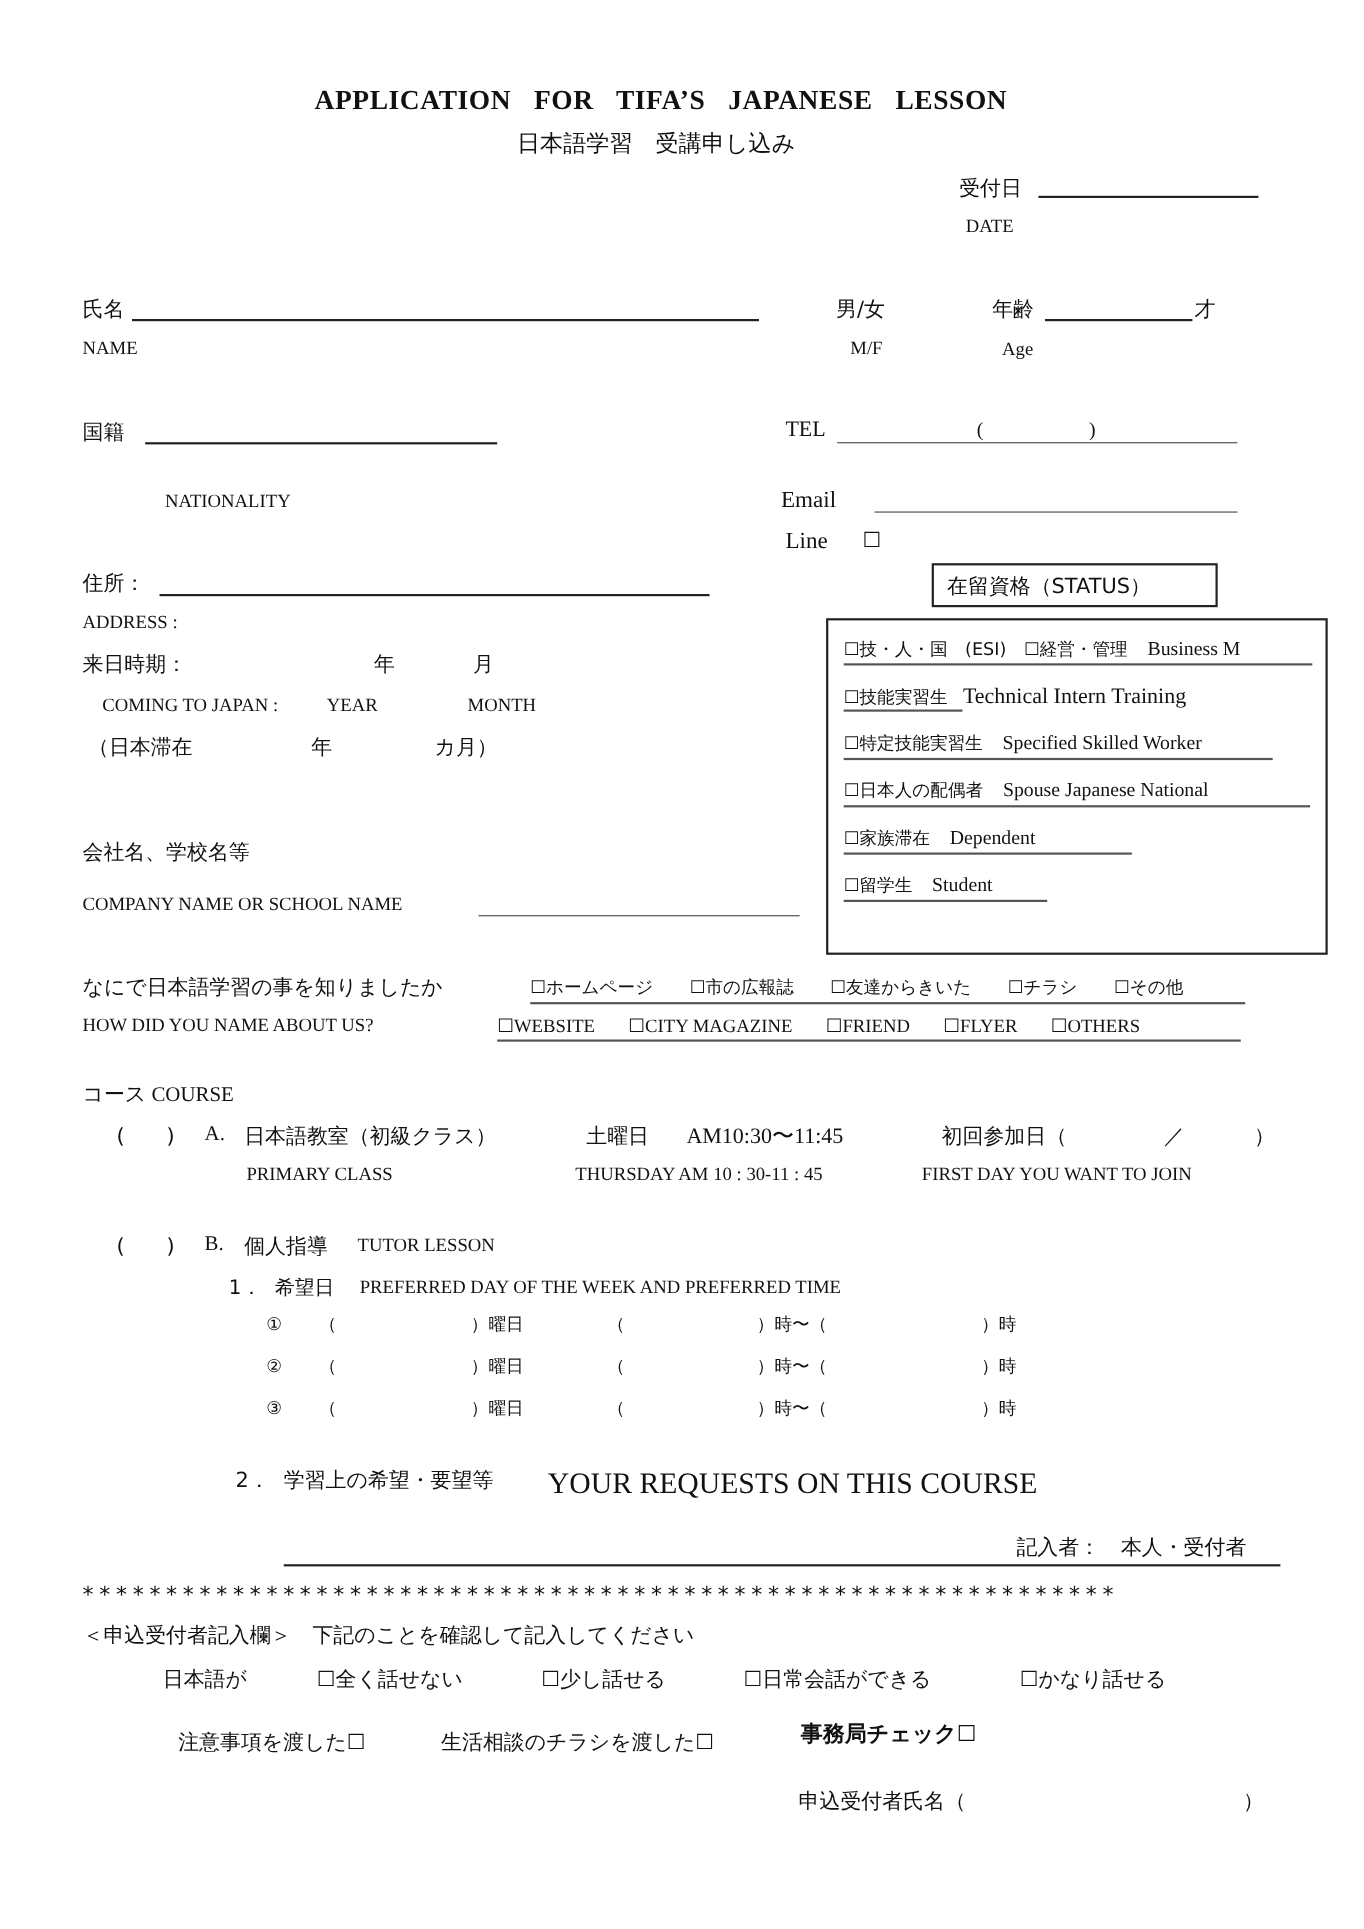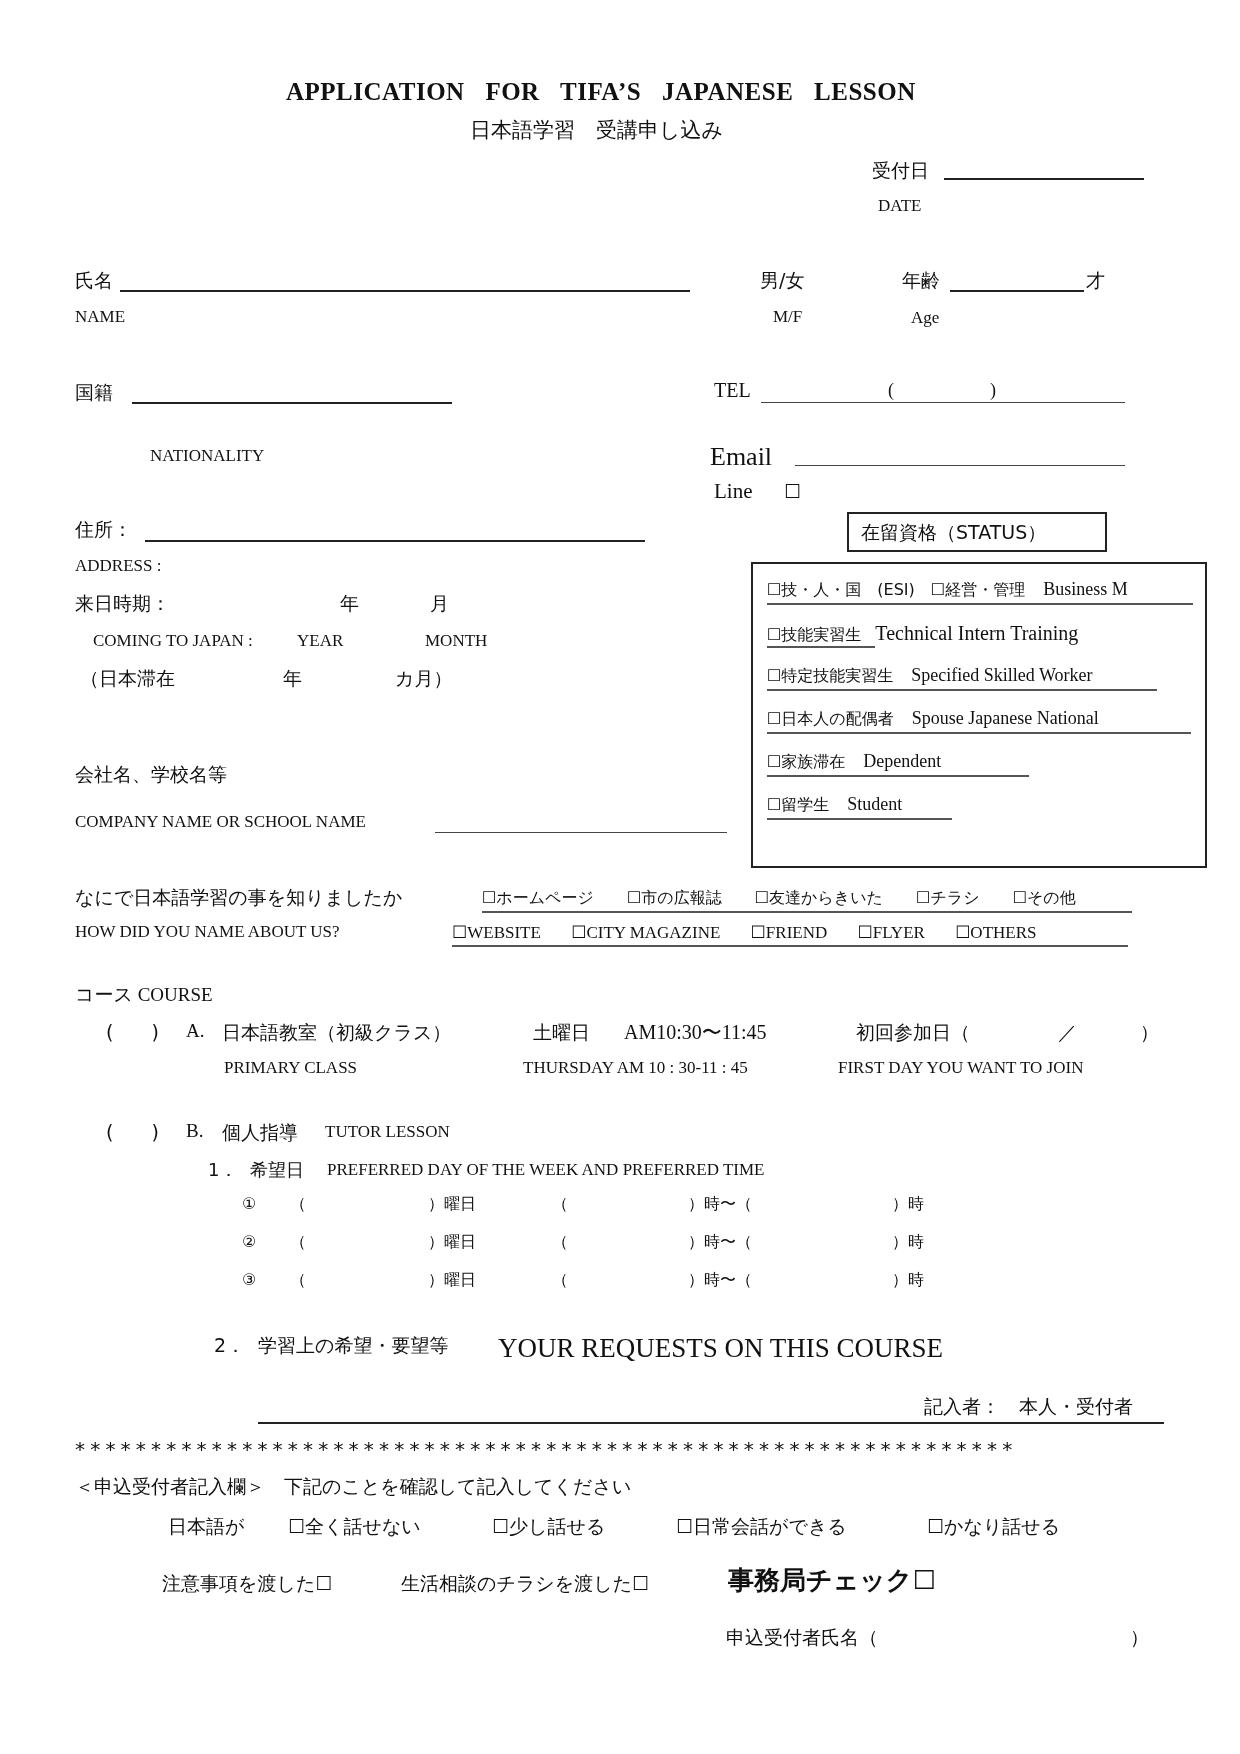--- a/index.html
+++ b/index.html
@@ -18,21 +18,21 @@
     .f19 { font-size: 19px; }
     .f18 { font-size: 18px; }
     .f17 { font-size: 17px; }
     .f16 { font-size: 16px; }
     .box { position: absolute; border: 2px solid #222; }
     .status-item { position: absolute; left: 14px; font-size: 17px; white-space: nowrap; }
     .status-item .lbl-jp { font-family: "DejaVu Sans", sans-serif; font-size: 16px; }
     .status-item .lbl-en { font-family: "Liberation Serif", serif; font-size: 18px; }
     .gap { display: inline-block; }
     .stars { font-size: 20px; letter-spacing: 5.2px; font-family: "DejaVu Sans", sans-serif; }
-    .bold-jp { font-weight: bold; font-size: 26px; }
+    .bold-jp { font-weight: bold; font-size: 20px; }
   </style>
 </head>
 <body>
 
 <div class="abs serif title" style="left:286px; top:78px;">APPLICATION FOR TIFA’S JAPANESE LESSON</div>
 <div class="abs jp subtitle" style="left:470px; top:116px;">日本語学習　受講申し込み</div>
 
 <div class="abs jp f19" style="left:872px; top:158px;">受付日</div>
 <div class="line" style="left:944px; top:178px; width:200px;"></div>
 <div class="abs serif f17" style="left:878px; top:196px;">DATE</div>
@@ -51,21 +51,21 @@
 
 <div class="abs jp f19" style="left:75px; top:380px;">国籍</div>
 <div class="line" style="left:132px; top:402px; width:320px;"></div>
 <div class="abs serif f17" style="left:150px; top:446px;">NATIONALITY</div>
 
 <div class="abs serif" style="left:714px; top:379px; font-size:20px;">TEL</div>
 <div class="line thin" style="left:761px; top:402px; width:364px;"></div>
 <div class="abs serif f18" style="left:888px; top:380px;">(</div>
 <div class="abs serif f18" style="left:990px; top:380px;">)</div>
 
-<div class="abs serif" style="left:710px; top:442px; font-size:26px;">Email</div>
+<div class="abs serif" style="left:710px; top:442px; font-size:21px;">Email</div>
 <div class="line thin" style="left:795px; top:465px; width:330px;"></div>
 
 <div class="abs serif" style="left:714px; top:479px; font-size:21px;">Line</div>
 <div class="abs jp f19" style="left:784px; top:480px;">☐</div>
 
 <div class="abs jp f19" style="left:75px; top:517px;">住所：</div>
 <div class="line" style="left:145px; top:540px; width:500px;"></div>
 <div class="abs serif f17" style="left:75px; top:556px;">ADDRESS :</div>
 
 <div class="abs jp f19" style="left:75px; top:591px;">来日時期：</div>
@@ -177,21 +177,21 @@
 <div class="abs jp f19" style="left:214px; top:1333px;">2．</div>
 <div class="abs jp f19" style="left:258px; top:1333px;">学習上の希望・要望等</div>
 <div class="abs serif" style="left:498px; top:1333px; font-size:27px;">YOUR REQUESTS ON THIS COURSE</div>
 <div class="abs jp f19" style="left:924px; top:1394px;">記入者：　本人・受付者</div>
 <div class="line" style="left:258px; top:1422px; width:906px;"></div>
 
 <div class="abs stars" style="left:75px; top:1437px;">**************************************************************</div>
 
 <div class="abs jp f19" style="left:75px; top:1474px;">＜申込受付者記入欄＞　下記のことを確認して記入してください</div>
 
-<div class="abs jp f19" style="left:168px; top:1514px;text-align:right;">日本語が</div>
+<div class="abs jp f19" style="left:148px; top:1514px;text-align:right;">日本語が</div>
 <div class="abs jp f19" style="left:288px; top:1514px;">☐全く話せない</div>
 <div class="abs jp f19" style="left:492px; top:1514px;">☐少し話せる</div>
 <div class="abs jp f19" style="left:676px; top:1514px;">☐日常会話ができる</div>
 <div class="abs jp f19" style="left:927px; top:1514px;">☐かなり話せる</div>
 
 <div class="abs jp f19" style="left:162px; top:1571px;">注意事項を渡した☐</div>
 <div class="abs jp f19" style="left:401px; top:1571px;">生活相談のチラシを渡した☐</div>
 <div class="abs jp bold-jp" style="left:728px; top:1563px;">事務局チェック☐</div>
 
 <div class="abs jp f19" style="left:726px; top:1625px;">申込受付者氏名（</div>

